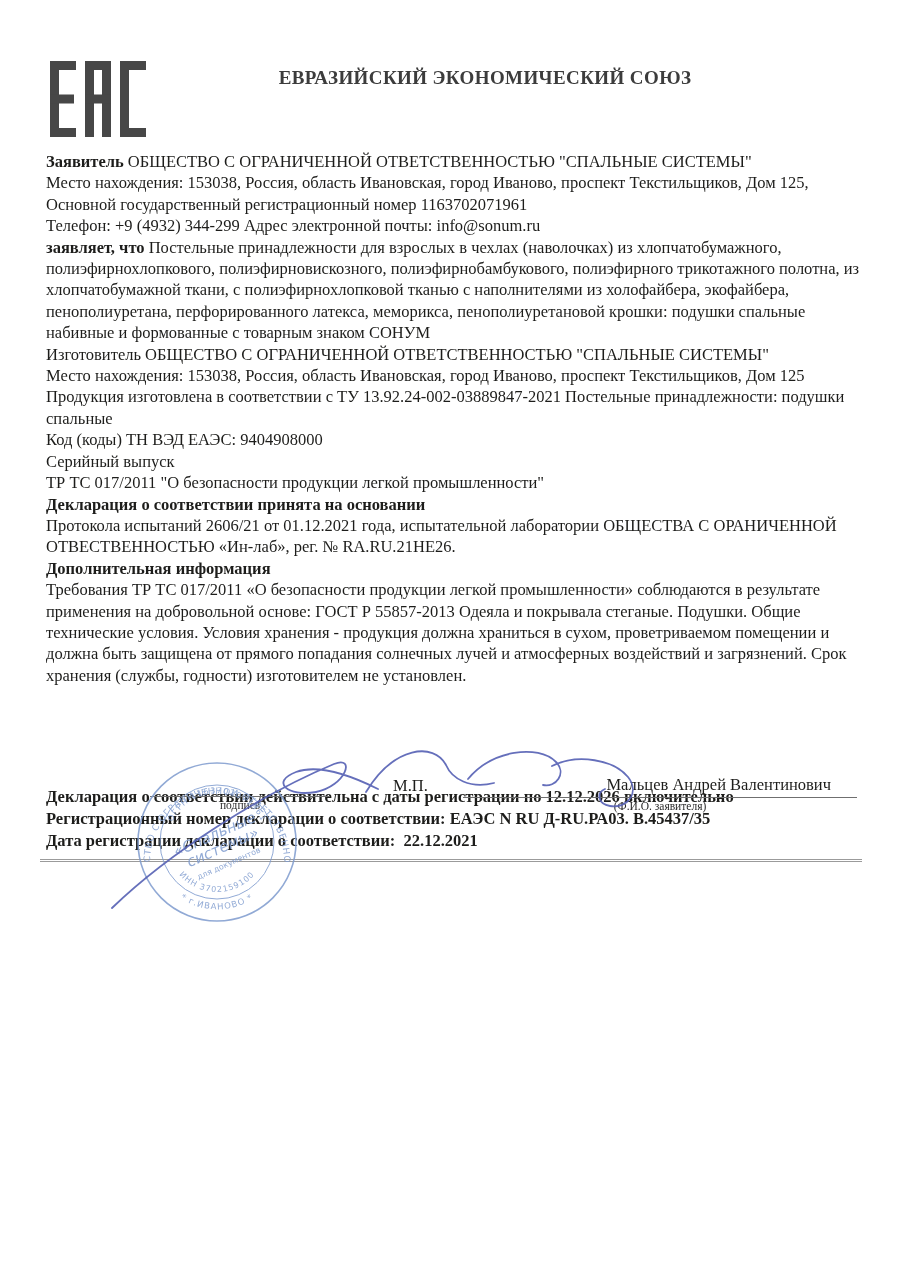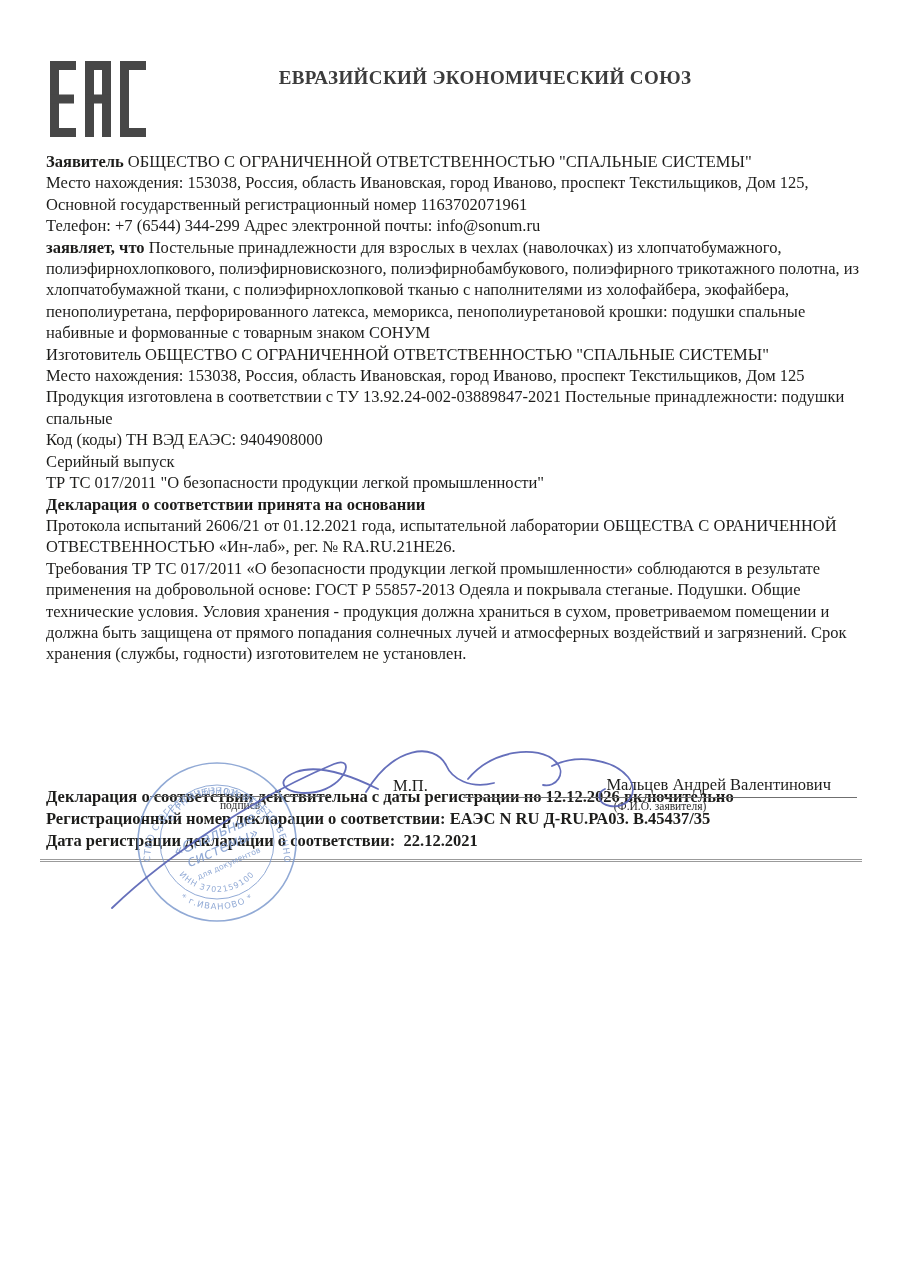--- a/index.html
+++ b/index.html
@@ -69,30 +69,31 @@
   </svg>
 
   <div class="title">
     <div>ЕВРАЗИЙСКИЙ ЭКОНОМИЧЕСКИЙ СОЮЗ</div>
   </div>
 
   <div class="bodytext">
     <div class="ln"><span class="b">Заявитель</span><span> ОБЩЕСТВО С ОГРАНИЧЕННОЙ ОТВЕТСТВЕННОСТЬЮ "СПАЛЬНЫЕ СИСТЕМЫ"</span></div>
     <div class="ln">Место нахождения: 153038, Россия, область Ивановская, город Иваново, проспект Текстильщиков, Дом 125,</div>
     <div class="ln">Основной государственный регистрационный номер 1163702071961</div>
-    <div class="ln">Телефон: +7 (6544) 344-299 Адрес электронной почты: info@sonum.ru</div>
+    <div class="ln">Телефон: +9 (4932) 344-299 Адрес электронной почты: info@sonum.ru</div>
     <div class="ln"><span class="b">заявляет, что</span><span> Постельные принадлежности для взрослых в чехлах (наволочках) из хлопчатобумажного, полиэфирнохлопкового, полиэфирновискозного, полиэфирнобамбукового, полиэфирного трикотажного полотна, из хлопчатобумажной ткани, с полиэфирнохлопковой тканью с наполнителями из холофайбера, экофайбера, пенополиуретана, перфорированного латекса, меморикса, пенополиуретановой крошки: подушки спальные набивные и формованные с товарным знаком СОНУМ</span></div>
     <div class="ln">Изготовитель ОБЩЕСТВО С ОГРАНИЧЕННОЙ ОТВЕТСТВЕННОСТЬЮ "СПАЛЬНЫЕ СИСТЕМЫ"</div>
     <div class="ln">Место нахождения: 153038, Россия, область Ивановская, город Иваново, проспект Текстильщиков, Дом 125</div>
     <div class="ln">Продукция изготовлена в соответствии с ТУ 13.92.24-002-03889847-2021 Постельные принадлежности: подушки спальные</div>
     <div class="ln">Код (коды) ТН ВЭД ЕАЭС: 9404908000</div>
     <div class="ln">Серийный выпуск</div>
     <div class="ln">ТР ТС 017/2011 "О безопасности продукции легкой промышленности"</div>
     <div class="ln b">Декларация о соответствии принята на основании</div>
     <div class="ln">Протокола испытаний 2606/21 от 01.12.2021 года, испытательной лаборатории ОБЩЕСТВА С ОРАНИЧЕННОЙ ОТВЕСТВЕННОСТЬЮ «Ин-лаб», рег. № RA.RU.21НЕ26.</div>
+    <div class="ln b">Дополнительная информация</div>
     <div class="ln">Требования ТР ТС 017/2011 «О безопасности продукции легкой промышленности» соблюдаются в результате применения на добровольной основе: ГОСТ Р 55857-2013 Одеяла и покрывала стеганые. Подушки. Общие технические условия. Условия хранения - продукция должна храниться в сухом, проветриваемом помещении и должна быть защищена от прямого попадания солнечных лучей и атмосферных воздействий и загрязнений. Срок хранения (службы, годности) изготовителем не установлен.</div>
   </div>
 
   <div class="validity">Декларация о соответствии действительна с даты регистрации по 12.12.2026 включительно</div>
 
   <div class="mp">М.П.</div>
   <div class="signline left"></div>
   <div class="caption podpis">подпись</div>
   <div class="signername">Мальцев Андрей Валентинович</div>
   <div class="signline right"></div>

